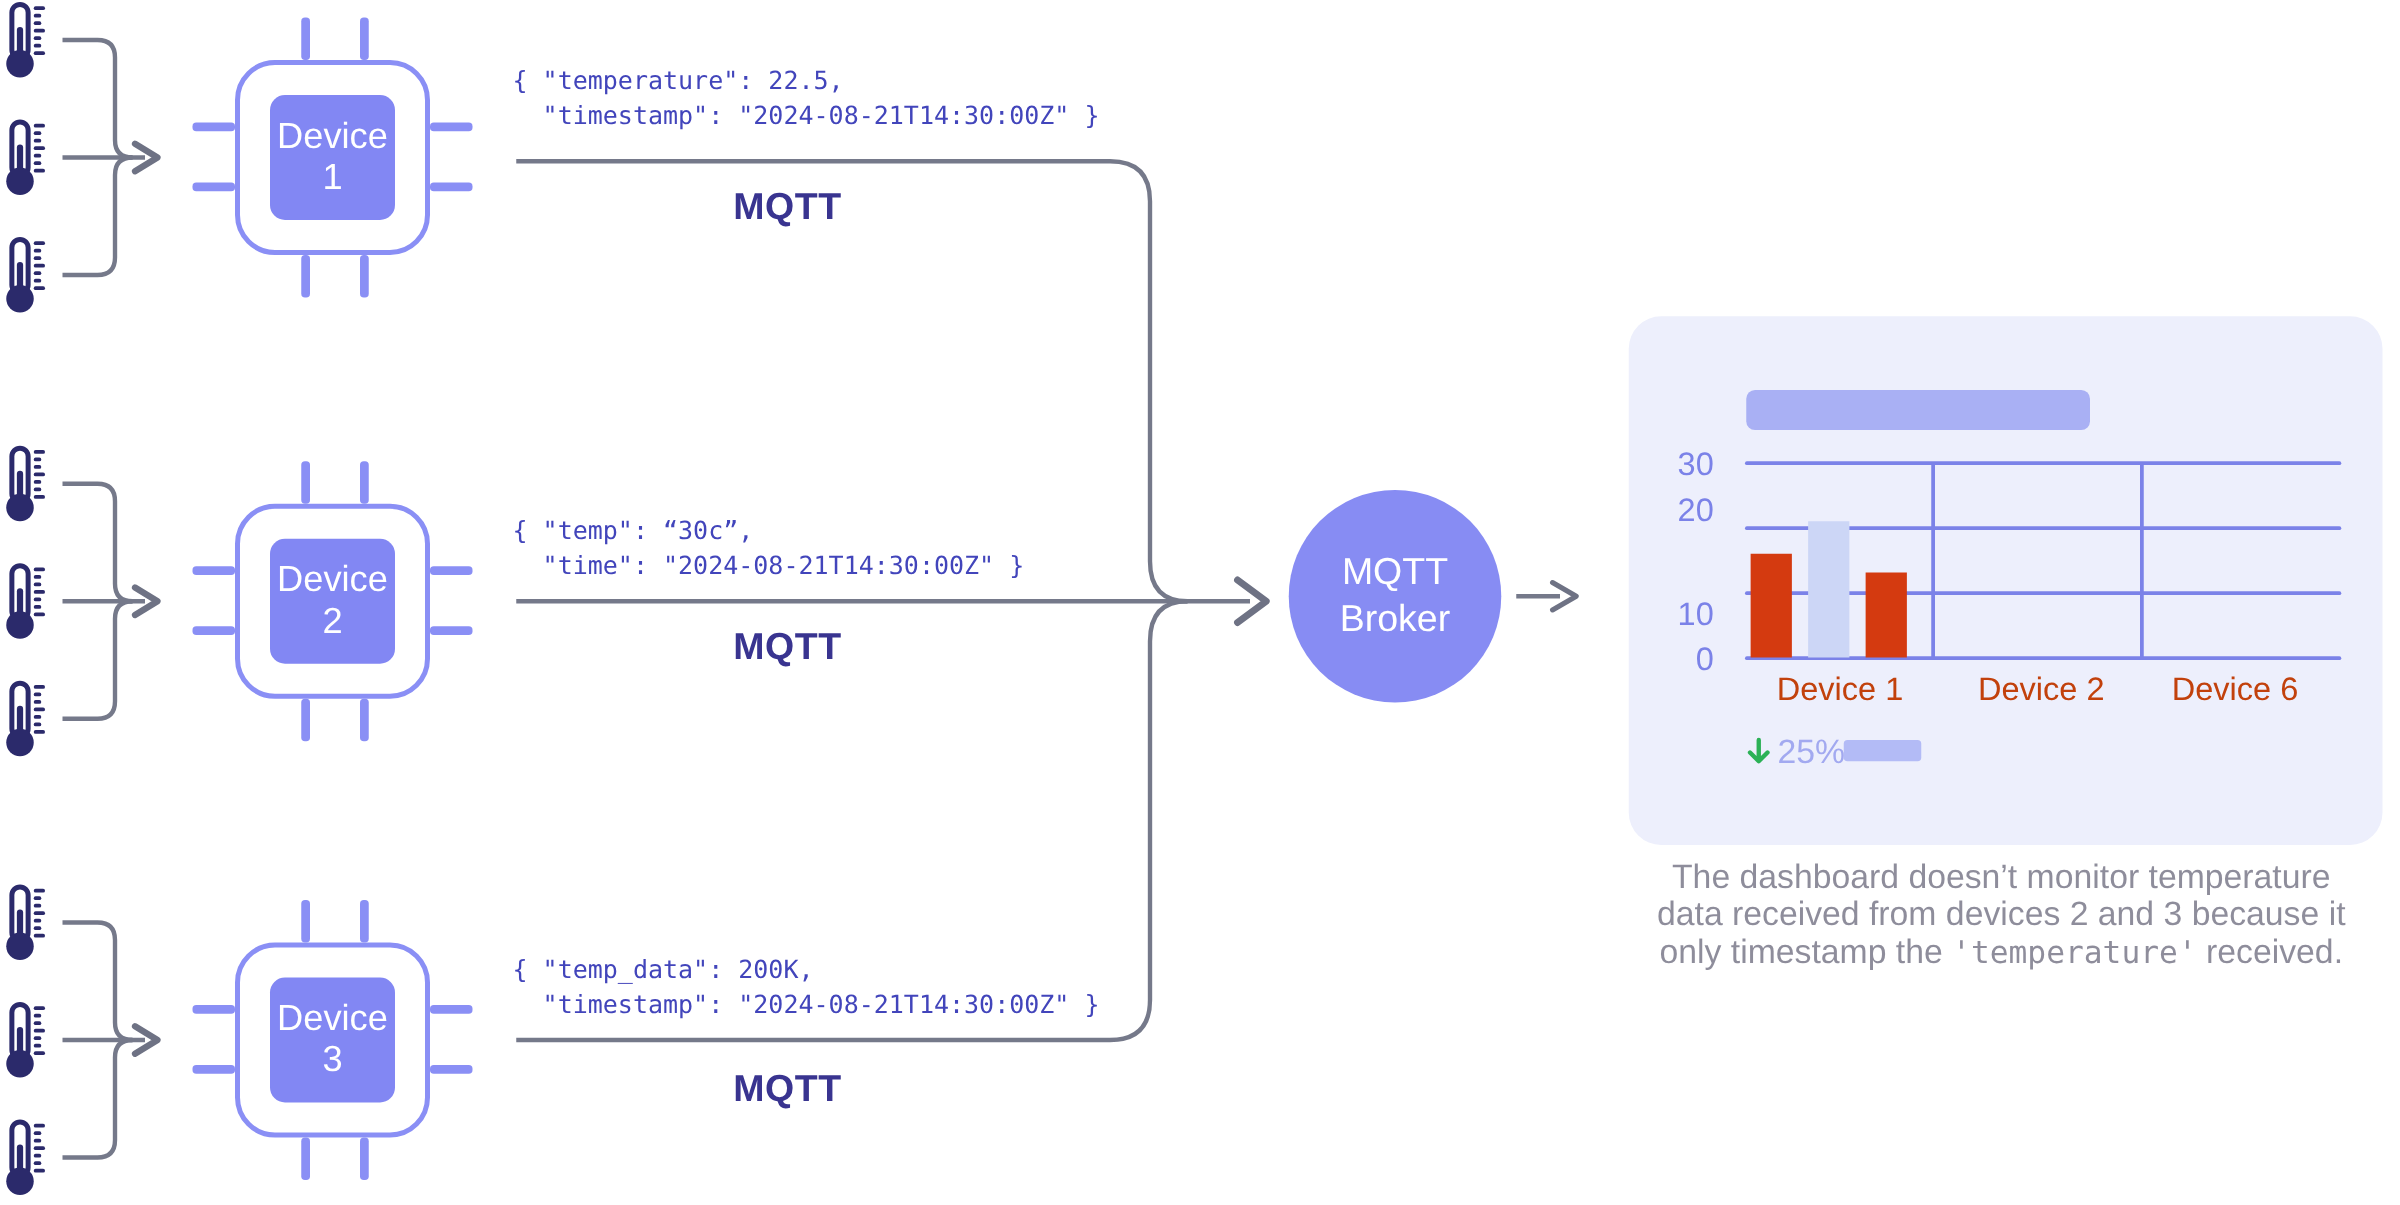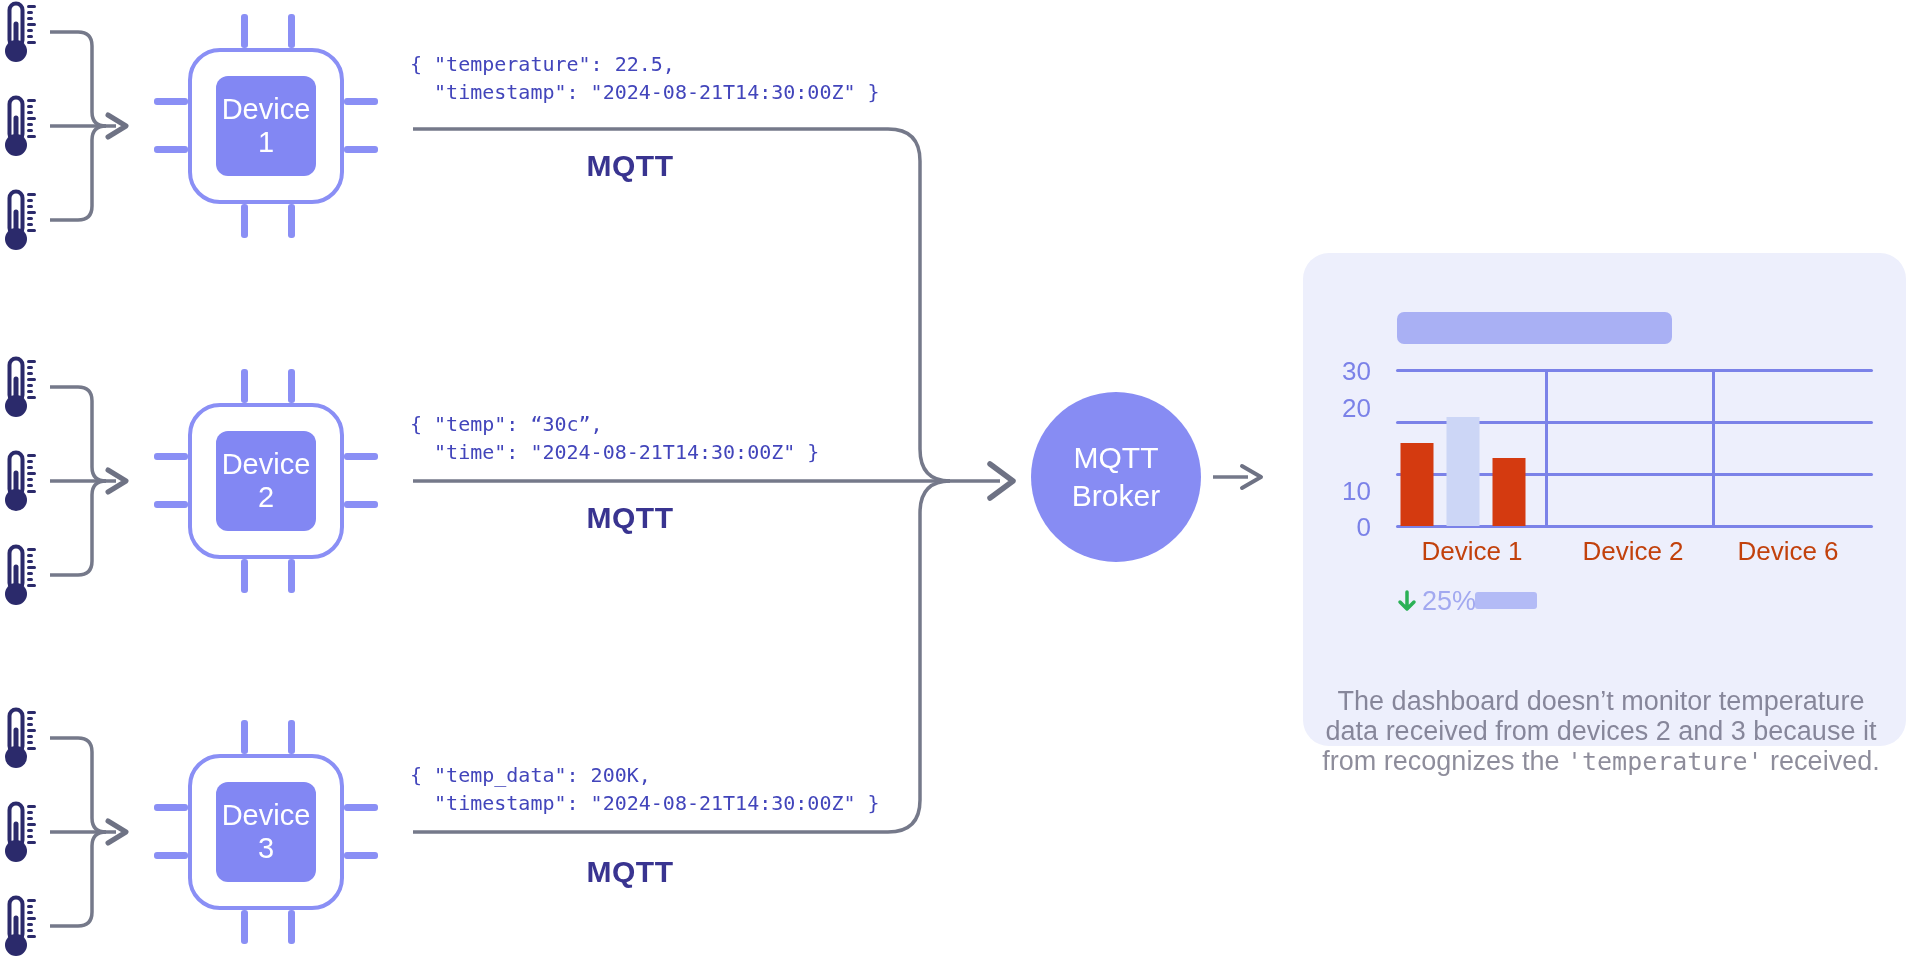--- a/index.html
+++ b/index.html
@@ -35,21 +35,21 @@
   .mqtt-label{position:absolute;left:555px;width:150px;text-align:center;
               font-weight:bold;font-size:30px;color:#393490;letter-spacing:0.5px;}
   .m1{top:149px;} .m2{top:501px;} .m3{top:855px;}
 
   
   .broker{position:absolute;left:1031px;top:392px;width:170px;height:170px;border-radius:50%;
           background:#878cf3;display:flex;flex-direction:column;align-items:center;justify-content:center;
           color:#ffffff;font-size:30px;line-height:38px;text-align:center;}
 
   
-  .card{position:absolute;left:1303px;top:253px;width:603px;height:493px;border-radius:26px;
+  .card{position:absolute;left:1303px;top:253px;width:603px;height:423px;border-radius:26px;
         background:#edeffc;}
   .title-bar{position:absolute;left:94px;top:59px;width:275px;height:32px;border-radius:7px;
         background:#a9b0f4;}
   .gh{position:absolute;left:93px;width:477px;height:3px;background:#7b82e8;border-radius:2px;}
   .gv{position:absolute;top:117px;width:3px;height:156px;background:#7b82e8;}
   .ytick{position:absolute;left:16px;width:52px;text-align:right;font-size:26px;color:#7b82e8;}
   .xtick{position:absolute;top:283px;width:160px;text-align:center;font-size:26px;color:#c2410c;}
   .bar-group{position:absolute;top:117px;height:156px;display:flex;align-items:flex-end;gap:13px;
         transform:translateX(-50%);}
   .bar{width:33px;}
@@ -225,16 +225,16 @@
     <svg class="kpi-arrow" width="20" height="24" viewBox="0 0 20 24">
       <path d="M10 3 V19 M3 13 L10 20 L17 13" stroke="#2bb156" stroke-width="3.5" fill="none" stroke-linecap="round" stroke-linejoin="round"></path>
     </svg>
     <div class="kpi-value">25%</div>
     <div class="kpi-rect"></div>
   </div>
 
   <div class="caption">
     <div>The dashboard doesn’t monitor temperature</div>
     <div>data received from devices 2 and 3 because it</div>
-    <div><span>from recognizes the </span><span class="code">'temperature'</span><span> received.</span></div>
+    <div><span>only timestamp the </span><span class="code">'temperature'</span><span> received.</span></div>
   </div>
 
 </div>
 
 </body></html>

